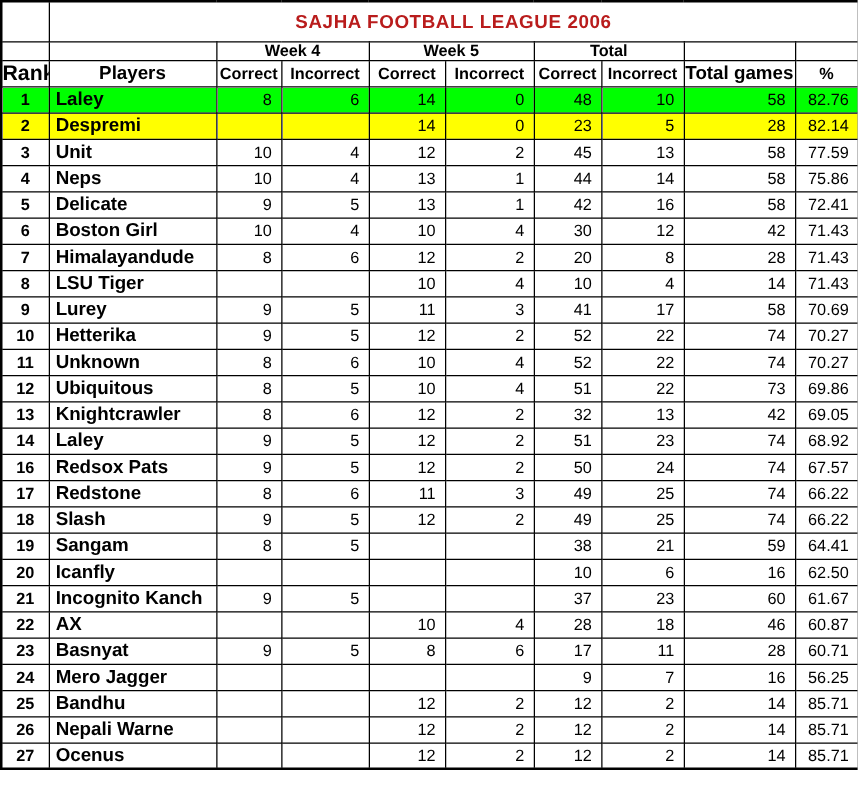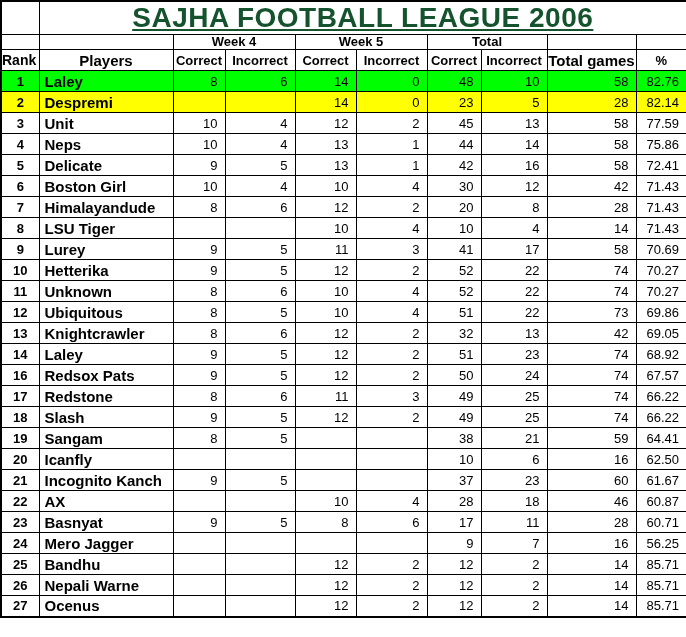--- a/index.html
+++ b/index.html
@@ -34,40 +34,39 @@
   col.w-tg    { width: 89px; }
   col.w-pct   { width: 51px; }
 
   tr.title-row  { height: 32px; }
   tr.group-row  { height: 15px; }
   tr.header-row { height: 21px; }
   tr.data-row   { height: 21px; }
 
   .title-cell {
     text-align: center;
-    font-size: 28px;
-    font-weight: bold;
-    color: #14532d;
+    font-size: 15px;
+    font-weight: bold;
+    color: #b91c1c;
     letter-spacing: 0.5px;
-    text-decoration: underline;
   }
   .group-cell {
     text-align: center;
     font-size: 13px;
     font-weight: bold;
     line-height: 14px;
   }
   .hdr {
     text-align: center;
     font-size: 13px;
     font-weight: bold;
   }
   .hdr-rank {
-    text-align: left;
-    font-size: 14px;
+    text-align: center;
+    font-size: 17px;
     font-weight: bold;
   }
   .hdr-big {
     font-size: 15px;
   }
   .c-rank {
     text-align: center;
     font-size: 13px;
     font-weight: bold;
   }

